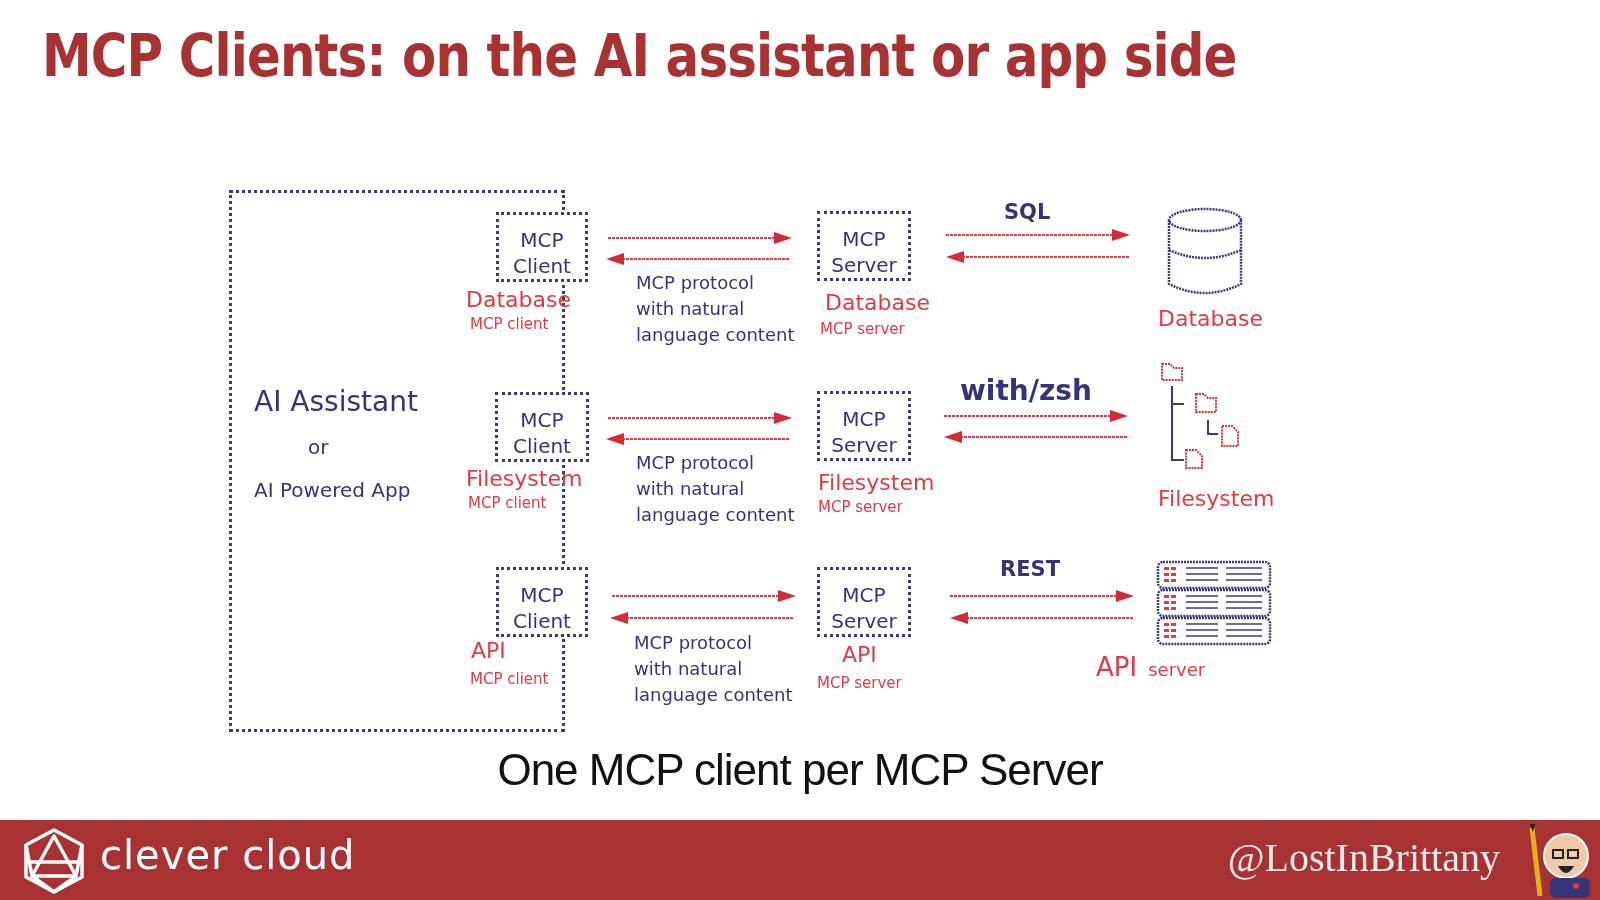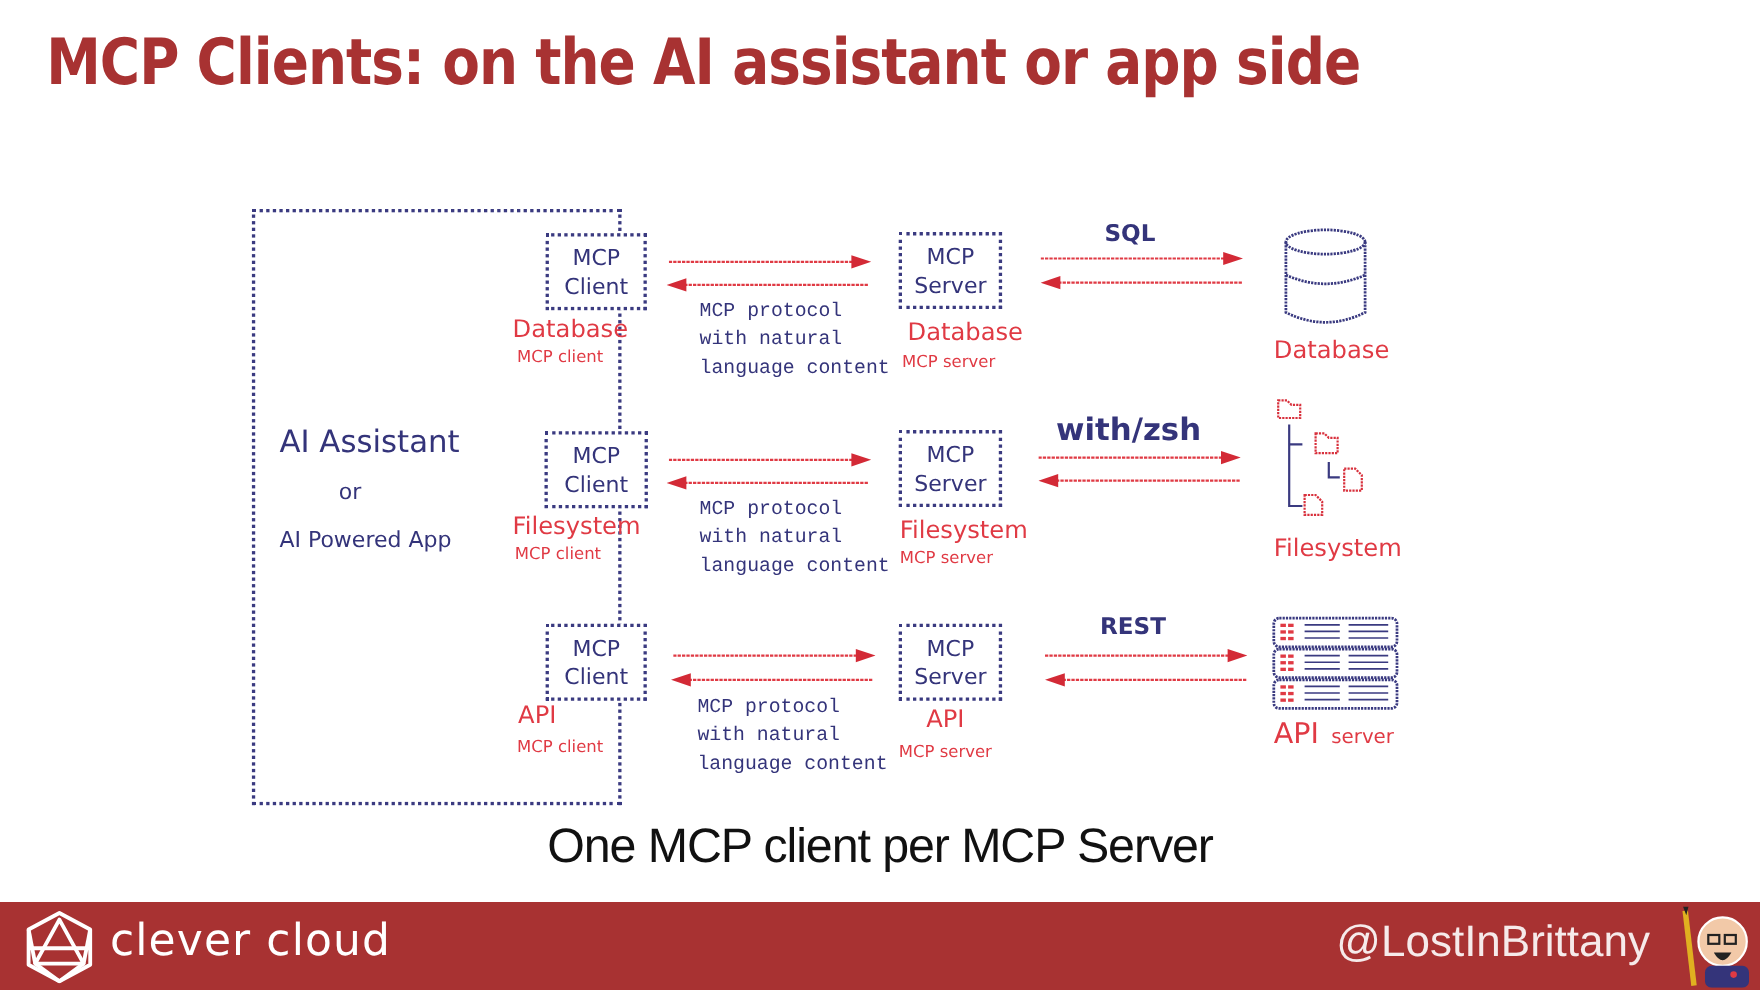--- a/index.html
+++ b/index.html
@@ -15,51 +15,51 @@
     color: #a83232;
     transform: scaleX(0.86); transform-origin: left top;
     white-space: nowrap;
   }
   .hand { font-family: "DejaVu Sans", sans-serif; position: absolute; white-space: nowrap; }
   .navy { color: #34347a; }
   .red { color: #e03a44; }
   .box {
     position: absolute; border: 2px dashed #3a3a80; background: #fff;
     box-sizing: border-box;
-    display: flex; flex-direction: column; align-items: center; justify-content: center;
+    display: flex; flex-direction: column; align-items: center; justify-content: flex-end;
     color: #34347a; font-size: 20px; line-height: 26px; text-align: center;
   }
   .box.client { border-style: dotted; border-width: 3px; }
   .box.server { border-style: dotted; border-width: 3px; }
   .app-frame {
     position: absolute; left: 229px; top: 190px; width: 336px; height: 542px;
     border: 3px dotted #3a3a80; box-sizing: border-box;
   }
   .lbl-main { font-size: 22px; line-height: 26px; }
   .lbl-sub { font-size: 15px; line-height: 18px; }
-  .proto { font-size: 18px; line-height: 26px; color: #34347a; font-family: Liberation Mono, monospace; }
+  .proto { font-size: 18px; line-height: 26px; color: #34347a; }
   .arrow { position: absolute; height: 14px; }
   .arrow svg { display: block; }
   .proto-label { font-size: 21px; color: #34347a; font-weight: bold; }
   .caption {
     position: absolute; left: 0; width: 1600px; top: 745px; text-align: center;
     font-family: Liberation Sans, sans-serif; font-size: 44px; color: #111;
     letter-spacing: -1px;
   }
   .footer {
     position: absolute; left: 0; top: 820px; width: 1600px; height: 96px;
     background: #a83232;
   }
   .brand {
     position: absolute; left: 100px; top: 12px; color: #fff;
     font-family: "DejaVu Sans", sans-serif; font-size: 40px; letter-spacing: 1px;
   }
   .handle {
     position: absolute; right: 100px; top: 14px; color: #f6eaea;
-    font-family: Liberation Sans, sans-serif; font-size: 40px;
+    font-family: Liberation Serif, serif; font-size: 40px;
   }
 </style>
 </head>
 <body>
 
 <div class="title">MCP Clients: on the AI assistant or app side</div>
 
 <div class="app-frame"></div>
 <div class="hand navy" style="left:254px; top:385px; font-size:28px;">AI Assistant</div>
 <div class="hand navy" style="left:308px; top:435px; font-size:20px;">or</div>
@@ -267,21 +267,21 @@
         <line x1="70" y1="48" x2="106" y2="48"></line>
       <line x1="30" y1="64" x2="62" y2="64"></line>
         <line x1="70" y1="64" x2="106" y2="64"></line>
       <line x1="30" y1="70" x2="62" y2="70"></line>
         <line x1="70" y1="70" x2="106" y2="70"></line>
       <line x1="30" y1="76" x2="62" y2="76"></line>
         <line x1="70" y1="76" x2="106" y2="76"></line>
     </g>
   </svg>
 </div>
-<div class="hand red" style="left:1158px; top:652px;">
+<div class="hand red" style="left:1096px; top:652px;">
   <span style="font-size:26px;">API</span>
   <span style="font-size:18px; margin-left:6px;">server</span>
 </div>
 
 <div class="caption">One MCP client per MCP Server</div>
 
 <div class="footer">
   <div style="position:absolute; left:22px; top:8px;">
     <svg width="64" height="66">
       <g fill="none" stroke="#ffffff" stroke-width="3.5" stroke-linejoin="round">

